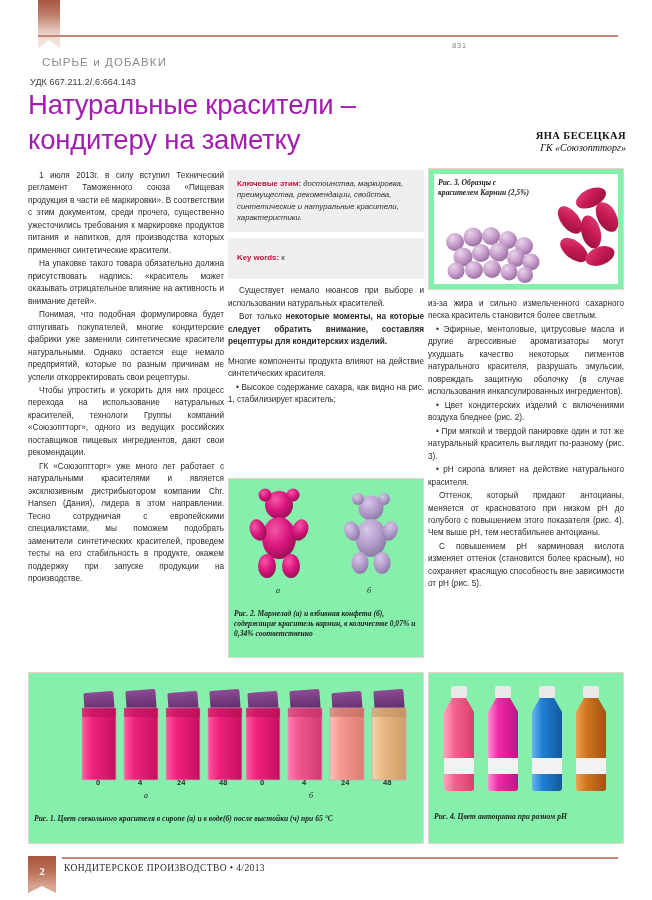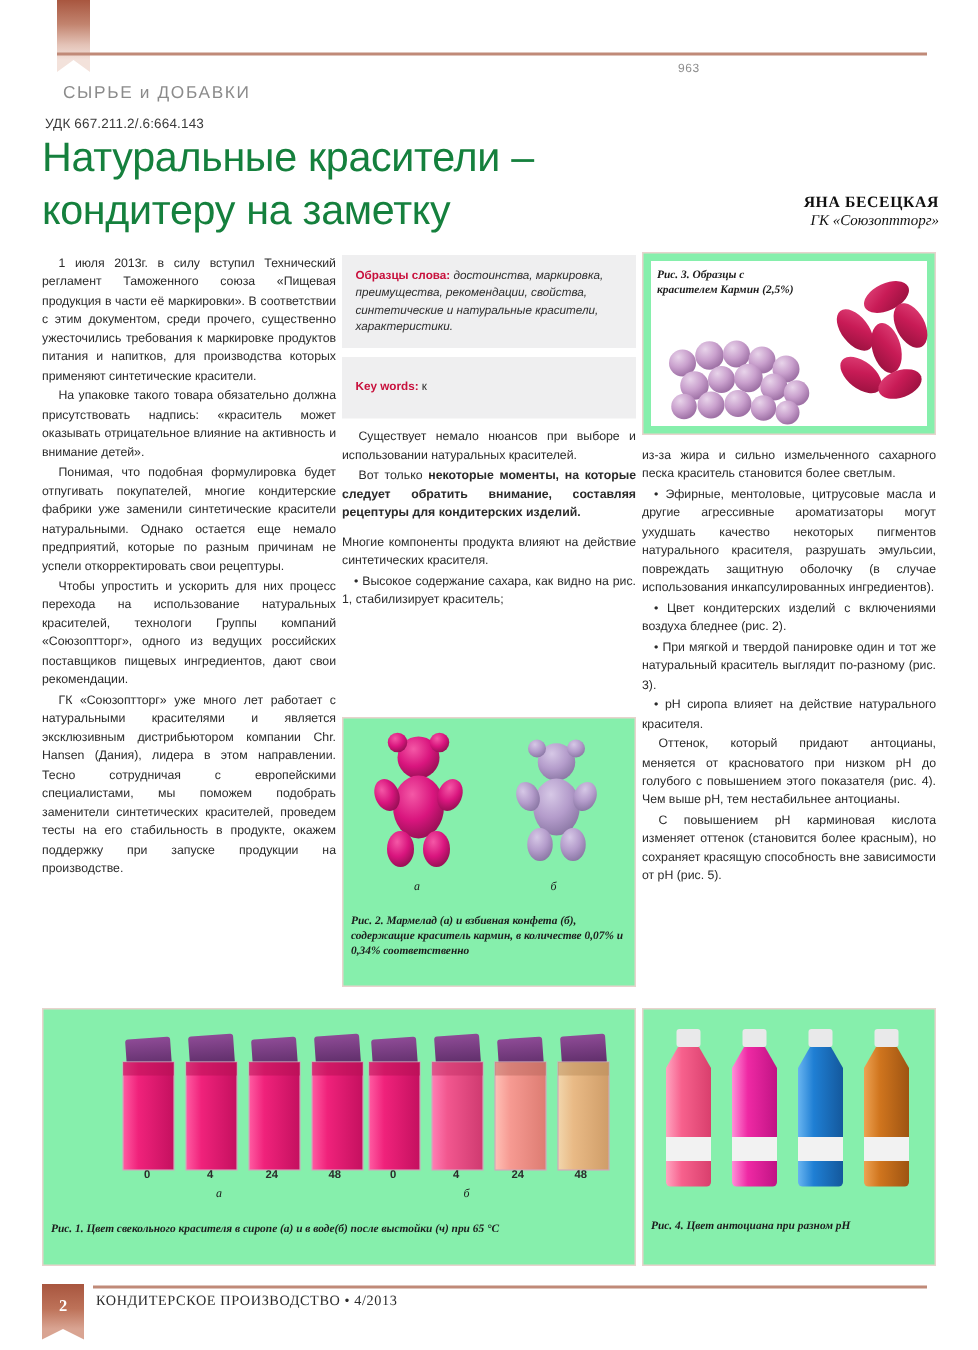--- a/index.html
+++ b/index.html
@@ -40,21 +40,21 @@
   }
 
   
   .udk{
     position:absolute; left:30px; top:77px;
     font-size:9px; color:#3a3a3a; letter-spacing:.1px;
   }
   .headline{
     position:absolute; left:28px; top:88px; width:400px;
     font-size:27.5px; line-height:1.27; font-weight:400;
-    color:#15803d; letter-spacing:-0.2px;
+    color:#a21caf; letter-spacing:-0.2px;
   }
   .author{
     position:absolute; right:26px; top:130px; width:220px;
     text-align:right;
   }
   .author-name{
     font-family:"Liberation Serif", serif;
     font-size:10.5px; font-weight:bold; letter-spacing:.4px; color:#111;
   }
   .author-org{
@@ -161,42 +161,42 @@
 </style>
 </head>
 <body>
 
 <div class="page">
 
   <div class="header">
     <div class="ribbon"></div>
     <div class="header-rule"></div>
     <div class="section-title">СЫРЬЕ и ДОБАВКИ</div>
-    <div class="folio-number">963</div>
+    <div class="folio-number">831</div>
   </div>
 
   <div class="udk">УДК 667.211.2/.6:664.143</div>
   <div class="headline">Натуральные красители – кондитеру на заметку</div>
 
   <div class="author">
     <div class="author-name">ЯНА БЕСЕЦКАЯ</div>
     <div class="author-org">ГК «Союзоптторг»</div>
   </div>
 
   <div class="col col-1">
     <p class="body-p">1 июля 2013г. в силу вступил Технический регламент Таможенного союза «Пищевая продукция в части её маркировки». В соответствии с этим документом, среди прочего, существенно ужесточились требования к маркировке продуктов питания и напитков, для производства которых применяют синтетические красители.</p>
     <p class="body-p">На упаковке такого товара обязательно должна присутствовать надпись: «краситель может оказывать отрицательное влияние на активность и внимание детей».</p>
     <p class="body-p">Понимая, что подобная формулировка будет отпугивать покупателей, многие кондитерские фабрики уже заменили синтетические красители натуральными. Однако остается еще немало предприятий, которые по разным причинам  не успели откорректировать свои рецептуры.</p>
     <p class="body-p">Чтобы упростить и ускорить для них процесс перехода на использование натуральных красителей, технологи Группы компаний «Союзоптторг», одного из ведущих российских поставщиков пищевых ингредиентов, дают свои рекомендации.</p>
     <p class="body-p">ГК «Союзоптторг» уже много лет работает с натуральными красителями и является эксклюзивным дистрибьютором компании Chr. Hansen (Дания), лидера в этом направлении. Тесно сотрудничая с европейскими специалистами, мы поможем подобрать заменители синтетических красителей, проведем тесты на его стабильность в продукте, окажем поддержку при запуске продукции на производстве.</p>
   </div>
 
   <div class="col col-2">
     <div class="kw-box">
-      <p><span class="kw-label">Образцы слова:</span><span> достоинства, маркировка, преимущества, рекомендации, свойства, синтетические и натуральные красители, характеристики.</span></p>
+      <p><span class="kw-label">Ключевые этим:</span><span> достоинства, маркировка, преимущества, рекомендации, свойства, синтетические и натуральные красители, характеристики.</span></p>
     </div>
     <div class="kw-box eng">
       <p><span class="kw-label-en">Key words:</span><span> к</span></p>
     </div>
 
     <p class="body-p">Существует немало нюансов при выборе и использовании натуральных красителей.</p>
     <p class="body-p"><span>Вот только </span><b>некоторые моменты, на которые следует обратить внимание, составляя рецептуры для кондитерских изделий.</b></p>
     <p class="body-p noindent" style="margin-top:7px">Многие компоненты продукта влияют на действие синтетических красителя.</p>
     <p class="body-p bullet">• Высокое содержание сахара, как видно на рис. 1, стабилизирует краситель;</p>
   </div>

